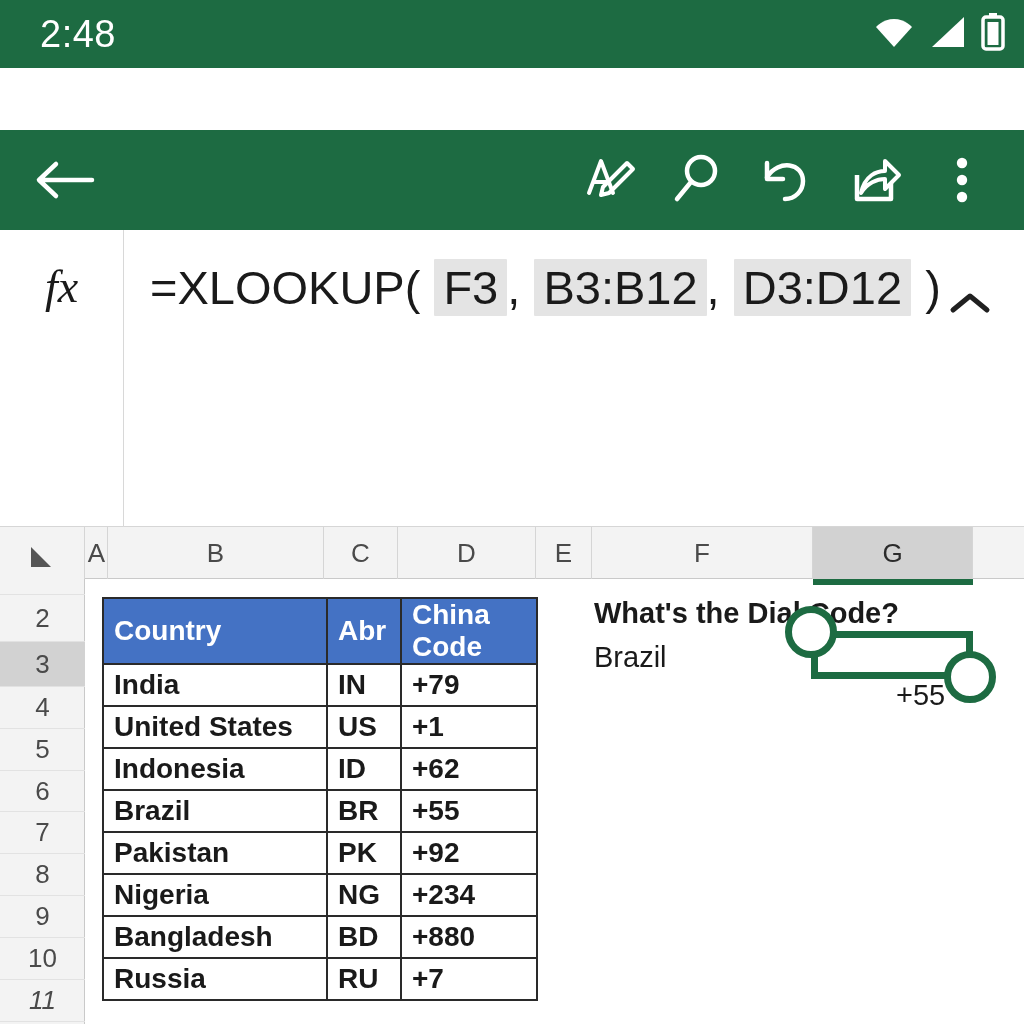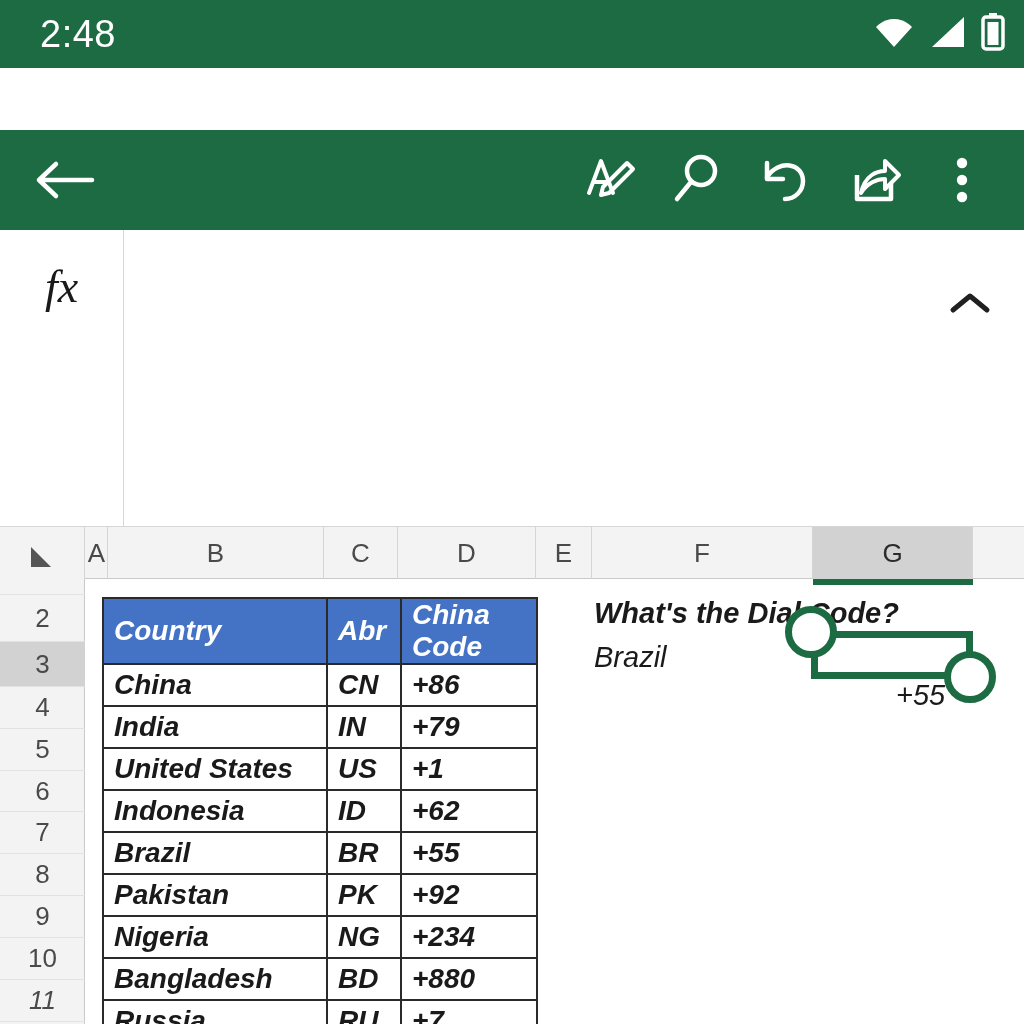--- a/index.html
+++ b/index.html
@@ -87,21 +87,21 @@
     border-right: 1px solid #c9c9c9; }
   .rh {
     position: absolute; left: 0; width: 85px;
     display: flex; align-items: center; justify-content: center;
     font-size: 26px; color: #4a4a4a;
     border-bottom: 1px solid #e2e2e2;
   }
   .rh.sel { background: #d2d2d2; }
 
   
-  .cells { position: absolute; left: 86px; top: 52px; right: 0; bottom: 0; overflow: hidden; font-style: italic; }
+  .cells { position: absolute; left: 86px; top: 52px; right: 0; bottom: 0; overflow: hidden; }
 
   .tbl { position: absolute; left: 16px; top: 18px; border-collapse: collapse; }
   .tbl td, .tbl th {
     border: 2px solid #2a2a2a;
     font-size: 28px; font-weight: bold;
     padding: 0 10px; height: 42px; text-align: left; color: #1a1a1a;
     font-family: "Liberation Sans", sans-serif;
   }
   .tbl thead th { background: #4472C4; color: #ffffff; }
   .tbl tbody td { background: #ffffff; font-weight: bold; }
@@ -199,20 +199,27 @@
         <circle cx="15" cy="14" r="5.2" fill="#ffffff"></circle>
         <circle cx="15" cy="31" r="5.2" fill="#ffffff"></circle>
         <circle cx="15" cy="48" r="5.2" fill="#ffffff"></circle>
       </svg>
     </div>
   </div>
 
   <div class="fxbar">
     <div class="fx-sym">fx</div>
 
+    <div class="fx-content">
+      <span>=XLOOKUP(</span>
+      <span class="tok">F3</span><span>,</span>
+      <span class="tok">B3:B12</span><span>,</span>
+      <span class="tok">D3:D12</span>
+      <span>)</span>
+    </div>
 
     <div class="fx-collapse">
       <svg width="46" height="30" viewBox="0 0 46 30">
         <path d="M6 21 L23 7 L40 21" fill="none" stroke="#202020" stroke-width="5" stroke-linecap="round" stroke-linejoin="round"></path>
       </svg>
     </div>
   </div>
 
   <div class="grid">
 
@@ -253,25 +260,20 @@
       <table class="tbl">
         <thead>
           <tr>
             <th class="c-country">Country</th>
             <th class="c-abr">Abr</th>
             <th class="c-dial">China Code</th>
           </tr>
         </thead>
         <tbody>
           <tr>
-            <td>China</td>
-            <td>CN</td>
-            <td>+86</td>
-          </tr>
-          <tr>
             <td>India</td>
             <td>IN</td>
             <td>+79</td>
           </tr>
           <tr>
             <td>United States</td>
             <td>US</td>
             <td>+1</td>
           </tr>
           <tr>

